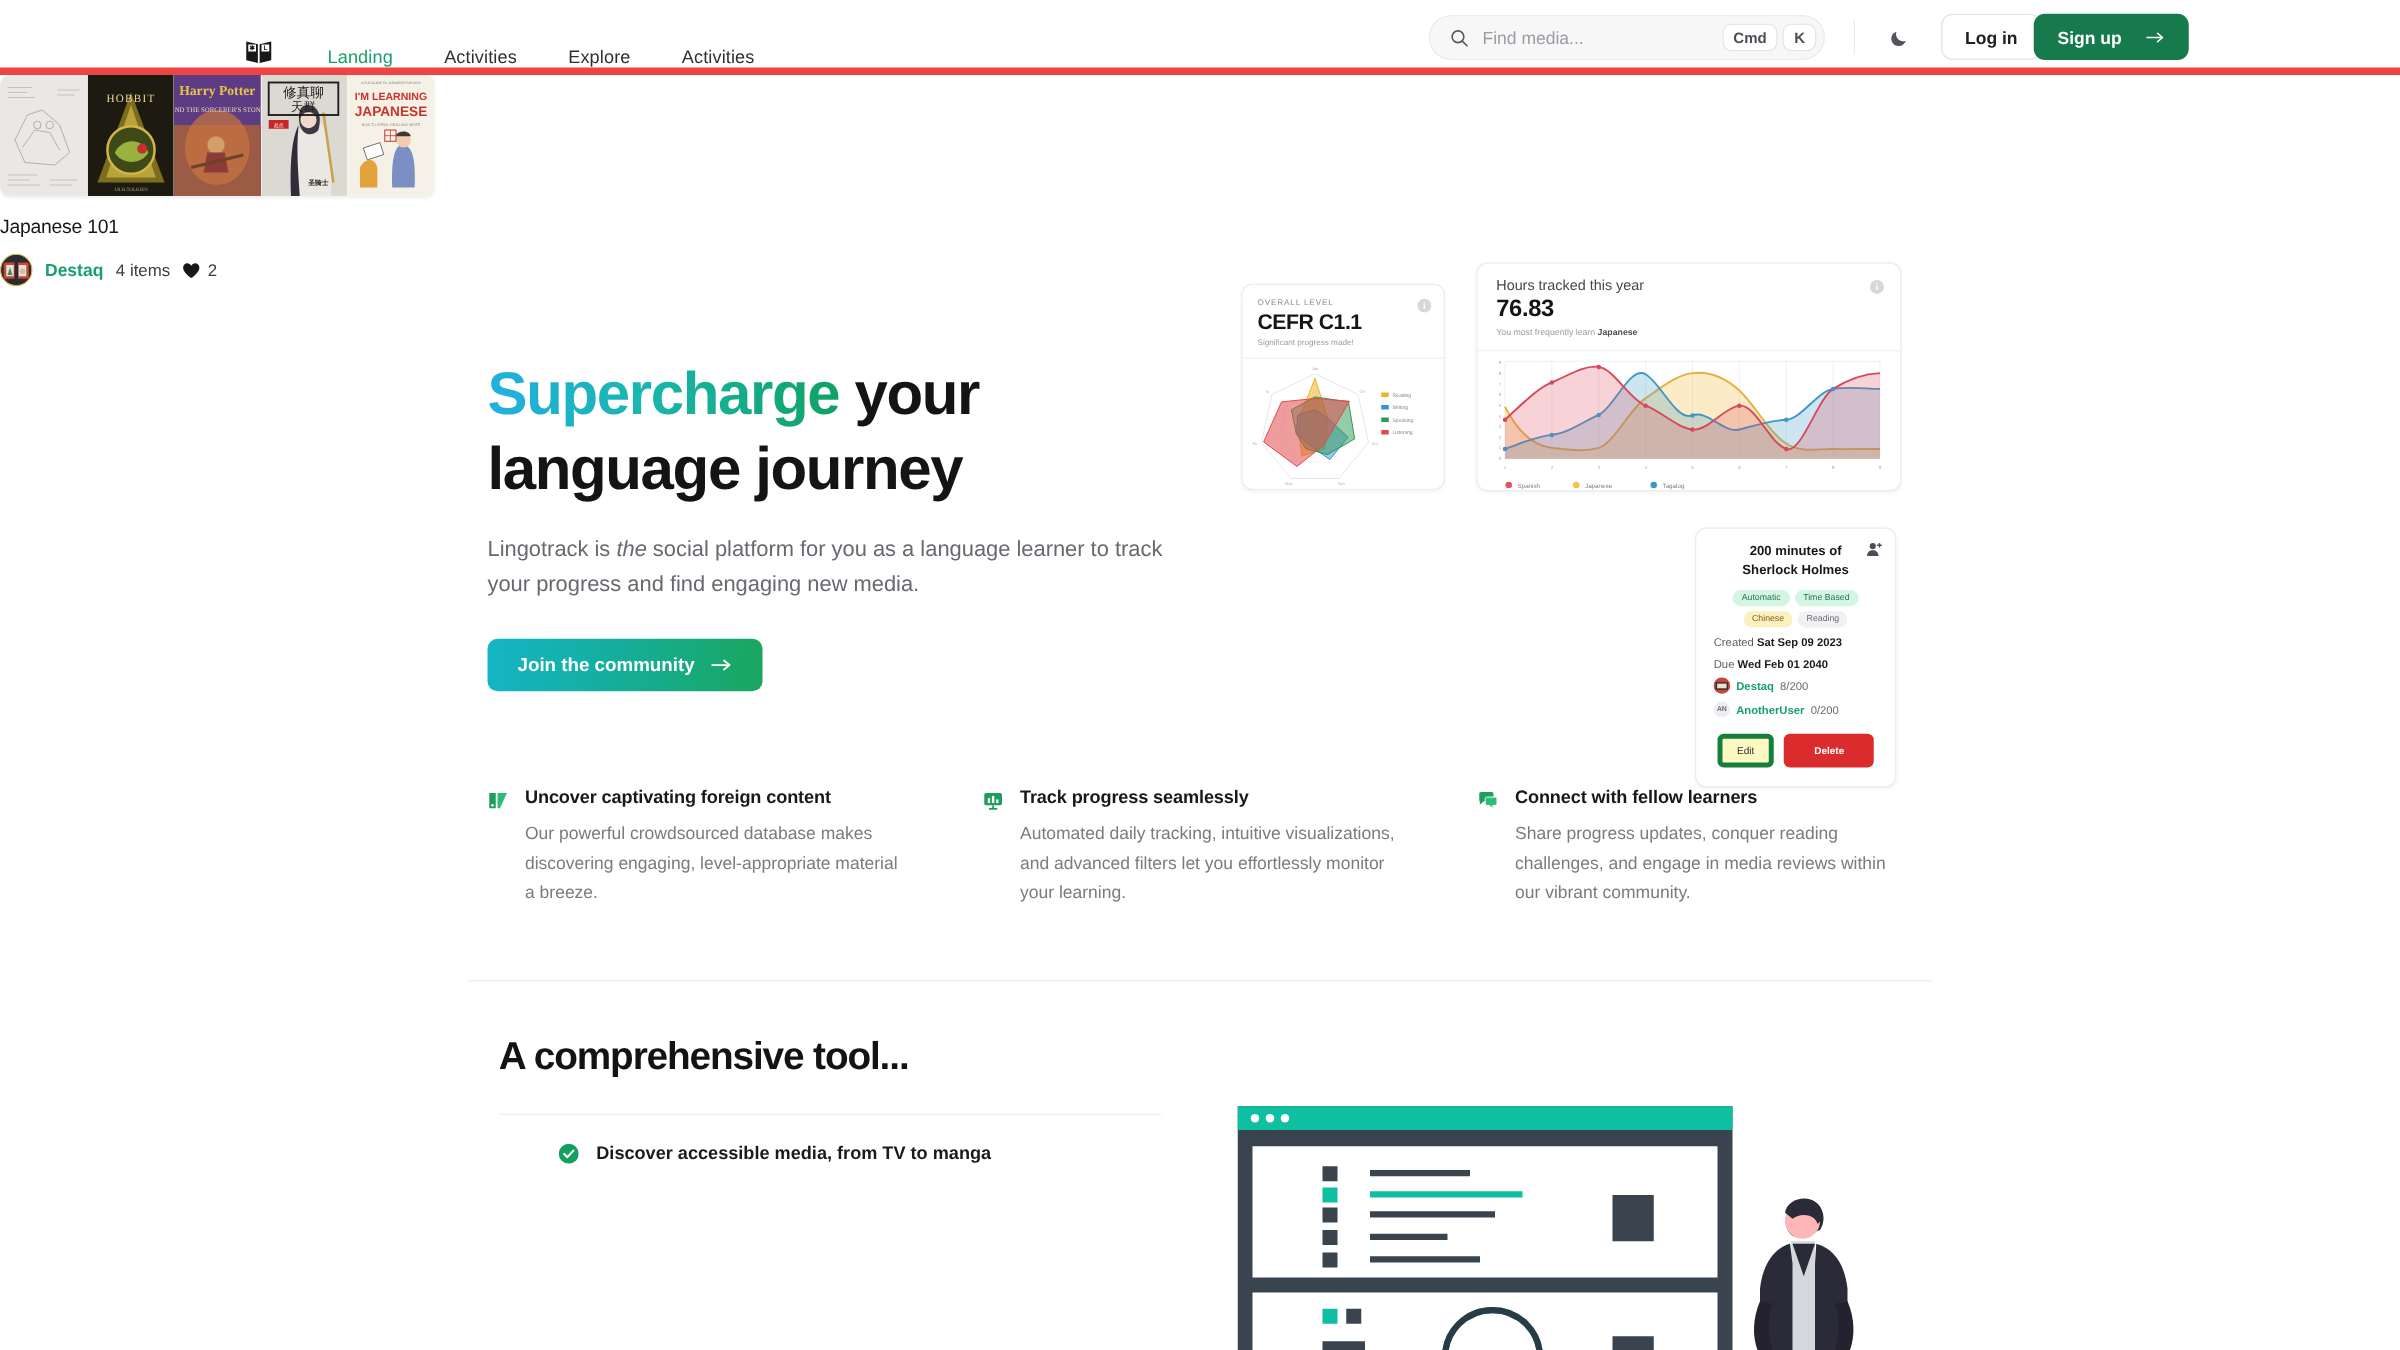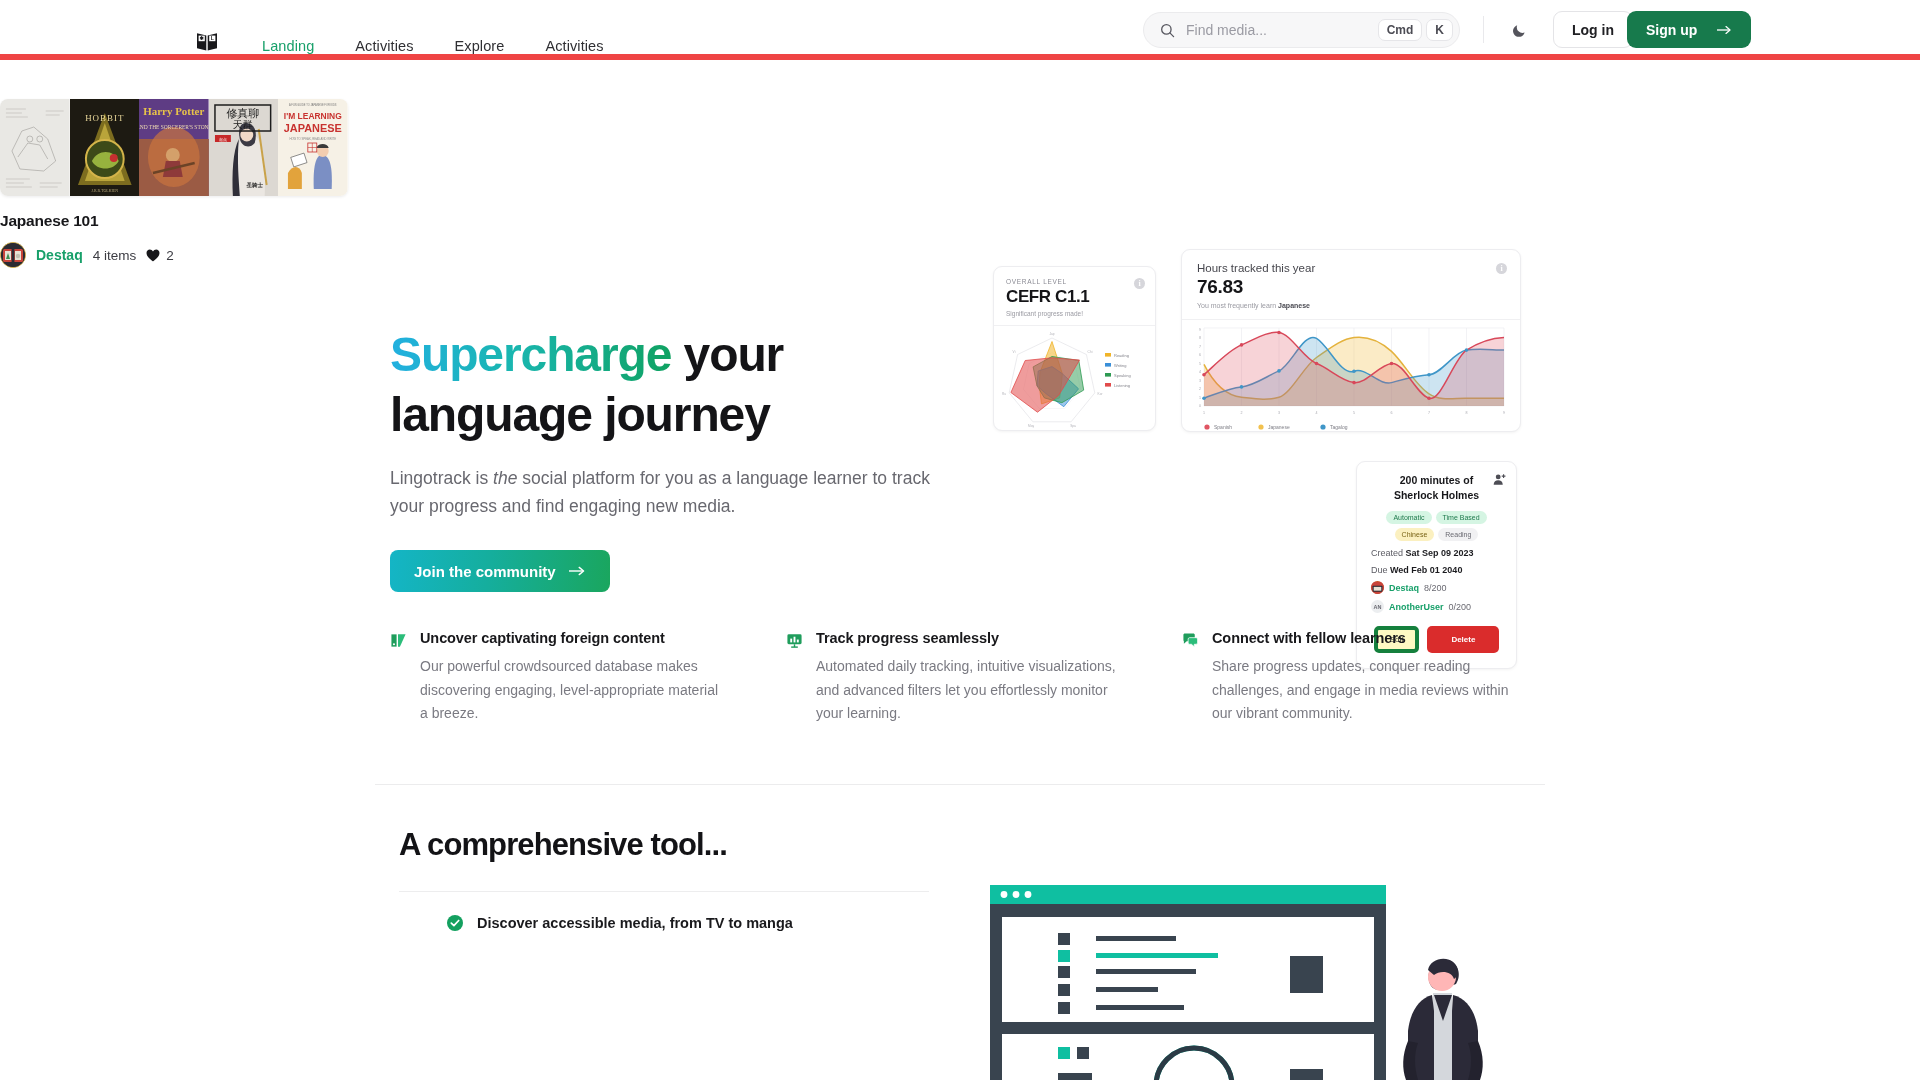--- a/index.html
+++ b/index.html
@@ -143,29 +143,29 @@
     font-family: "Liberation Serif", serif;
   }
 
   .hours-card { left: 1181px; top: 150px; width: 340px; height: 183px; }
   .hours-head { padding: 12px 15px 10px 15px; border-bottom: 1px solid #f0f0f2; position: relative; }
   .hours-title { font-size: 11.5px; color: #46464d; }
   .hours-value { font-size: 19px; font-weight: 600; color: #141417; margin-top: 2px; letter-spacing: -.3px; }
   .hours-note { font-size: 7px; color: #9a9aa2; margin-top: 4px; }
   .hours-note b { color: #4c4c54; }
 
-  .collection-card { left: 993px; top: 375px; width: 348px; height: 102px; border: none; box-shadow: none; background: transparent; margin-top: 39px; }
+  .collection-card { left: 993px; top: 375px; width: 348px; height: 102px; border: none; box-shadow: none; background: transparent; }
   .covers {
     width: 348px; height: 97px;
     border-radius: 8px; overflow: hidden;
     display: flex;
     box-shadow: 0 1px 3px rgba(17,17,26,.08);
   }
   .cover { flex: 1 1 0; position: relative; overflow: hidden; }
-  .coll-title { font-size: 15.5px; font-weight: 700; color: #17171a; margin-top: 16px; letter-spacing: -.2px; }
+  .coll-title { font-size: 15.5px; font-weight: 400; color: #17171a; margin-top: 16px; letter-spacing: -.2px; }
   .coll-meta { display: flex; align-items: center; gap: 10px; margin-top: 12px; }
   .avatar-img {
     width: 26px; height: 26px; border-radius: 50%;
     border: 1.5px solid #d9b44a; overflow: hidden; flex: 0 0 auto;
     background: #2a2a33; position: relative;
   }
   .coll-user { font-size: 14px; color: #18a06a; font-weight: 600; }
   .coll-items { font-size: 13.5px; color: #3c3c43; }
   .coll-likes { display: flex; align-items: center; gap: 6px; font-size: 13.5px; color: #3c3c43; }
 

